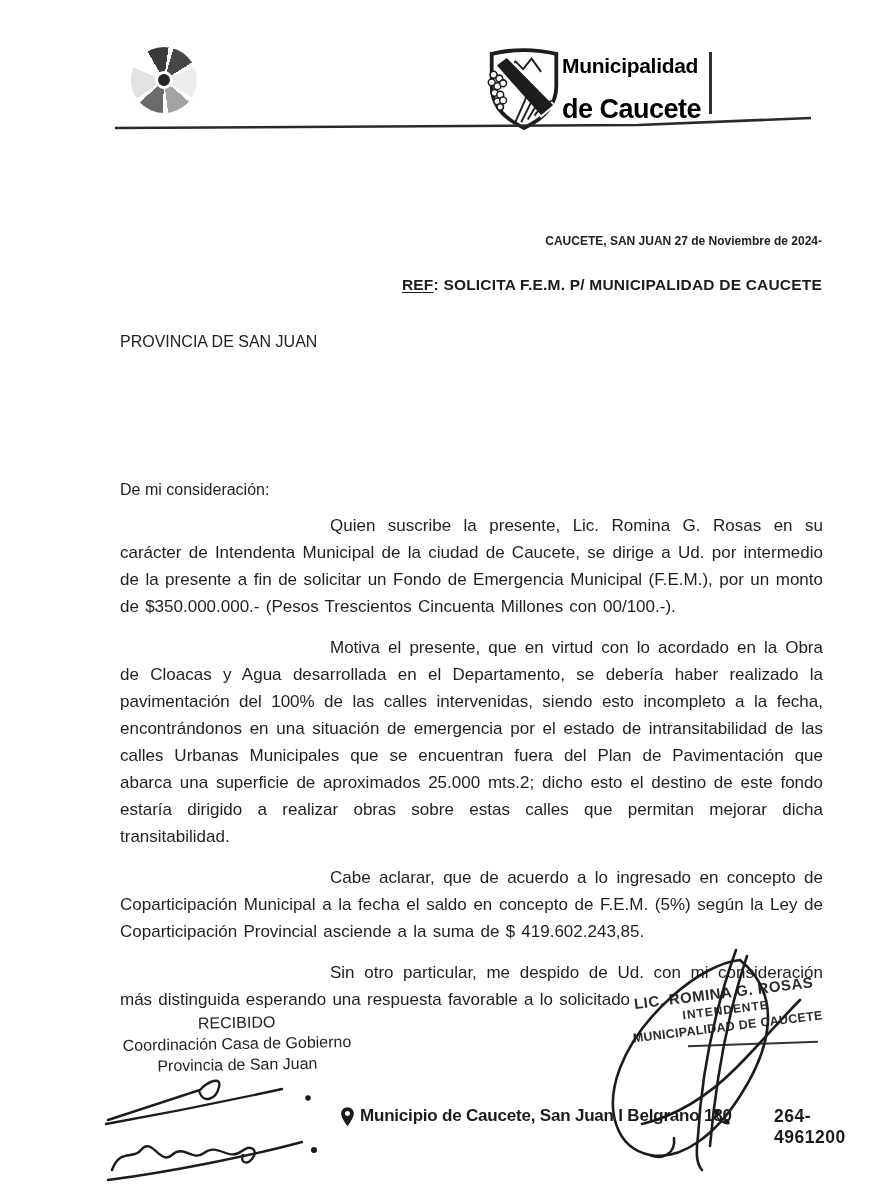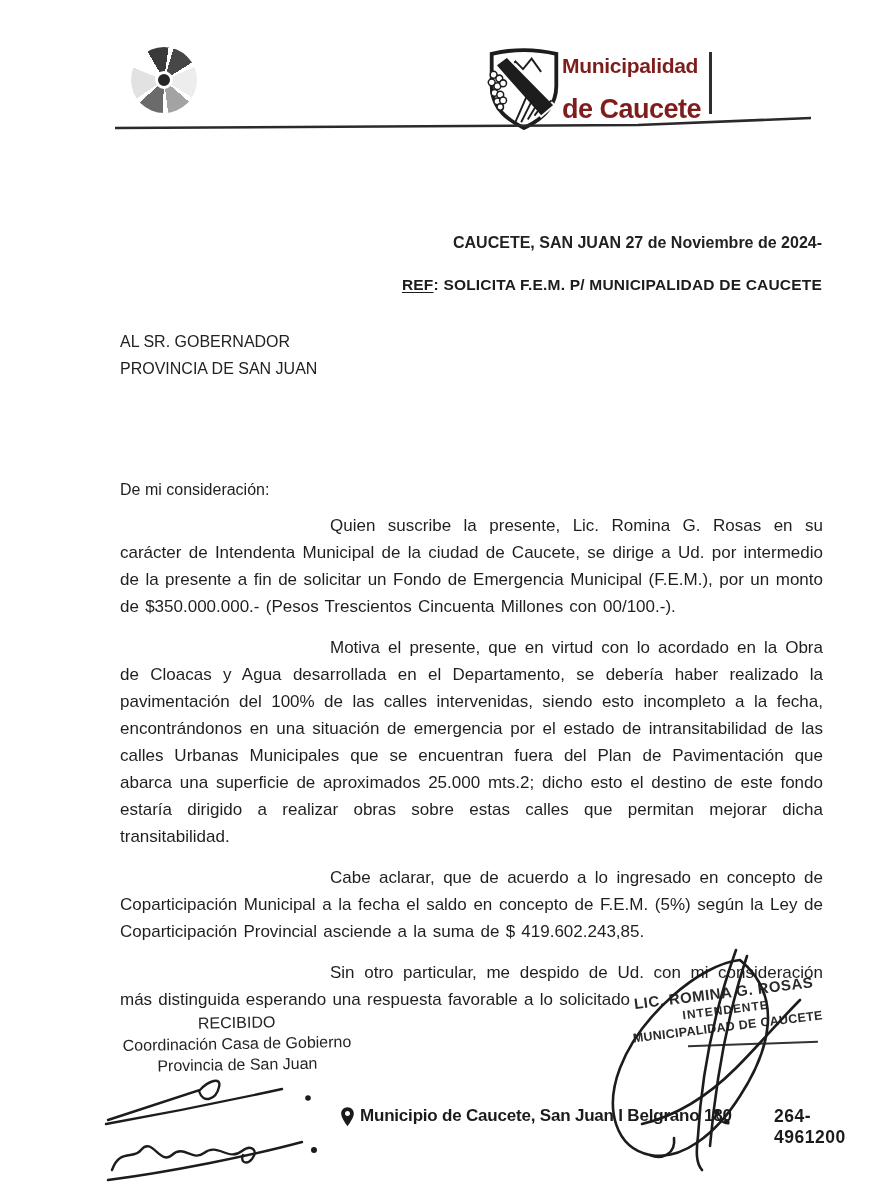--- a/index.html
+++ b/index.html
@@ -16,27 +16,27 @@
       #ededed 97deg 152deg,#fff 152deg 161deg,
       #a3a3a3 161deg 203deg,#fff 203deg 212deg,
       #6b6b6b 212deg 257deg,#fff 257deg 266deg,
       #e2e2e2 266deg 322deg,#fff 322deg 330deg);
   }
   .pinwheel .hub{
     position:absolute;left:50%;top:50%;width:12px;height:12px;margin:-9px 0 0 -9px;
     background:#262626;border:3px solid #fff;border-radius:50%;
   }
   .crest{position:absolute;left:486px;top:46px;}
-  .org-name{position:absolute;left:562px;top:55px;line-height:1;color:#7f1d1d;}
+  .org-name{position:absolute;left:562px;top:55px;line-height:1;color:#000000;}
   .org-name .l1{font-size:21px;font-weight:bold;letter-spacing:-0.3px;}
   .org-name .l2{font-size:27px;font-weight:bold;letter-spacing:-0.5px;margin-top:20px;}
   .header-divider{position:absolute;left:709px;top:52px;width:3px;height:62px;background:#2e2e2e;}
   .header-rule{position:absolute;left:113px;top:115px;}
   
-  .date-line{position:absolute;right:51px;top:234px;font-size:16px;font-weight:600;color:#222;}
+  .date-line{position:absolute;right:51px;top:234px;font-size:12px;font-weight:600;color:#222;}
   .ref-line{position:absolute;right:51px;top:276px;font-size:15.5px;font-weight:bold;color:#1c1c1c;letter-spacing:0.2px;}
   .ref-line .u{text-decoration:underline;text-underline-offset:2px;}
   
   .addressee{position:absolute;left:120px;top:328px;font-size:16px;line-height:27px;color:#222;}
   
   .letter-body{position:absolute;left:120px;top:481px;width:703px;}
   .salutation{font-size:16px;margin:0 0 13px 0;}
   .letter-body p.par{
     margin:0 0 14px 0;font-size:17px;line-height:27px;text-align:justify;
     text-indent:210px;word-spacing:1.5px;color:#1f1f1f;
@@ -103,21 +103,20 @@
   <div class="header-divider"></div>
 
   <svg class="header-rule" width="702" height="16" viewBox="0 0 702 16">
     <polyline points="2,13 525,10 698,3" fill="none" stroke="#2a2a2a" stroke-width="2.6"></polyline>
   </svg>
 
   <div class="date-line">CAUCETE, SAN JUAN 27 de Noviembre de 2024-</div>
   <div class="ref-line"><span class="u">REF</span><span>: SOLICITA F.E.M. P/ MUNICIPALIDAD DE CAUCETE</span></div>
 
   <div class="addressee">
-    <div>AL SR. GOBERNADOR</div>
     <div>PROVINCIA DE SAN JUAN</div>
   </div>
 
   <div class="letter-body">
     <p class="salutation">De mi consideración:</p>
     <p class="par">Quien suscribe la presente, Lic. Romina G. Rosas en su carácter de Intendenta Municipal de la ciudad de Caucete, se dirige a Ud. por intermedio de la presente a fin de solicitar un Fondo de Emergencia Municipal (F.E.M.), por un monto de $350.000.000.- (Pesos Trescientos Cincuenta Millones con 00/100.-).</p>
     <p class="par">Motiva el presente, que en virtud con lo acordado en la Obra de Cloacas y Agua desarrollada en el Departamento, se debería haber realizado la pavimentación del 100% de las calles intervenidas, siendo esto incompleto a la fecha, encontrándonos en una situación de emergencia por el estado de intransitabilidad de las calles Urbanas Municipales que se encuentran fuera del Plan de Pavimentación que abarca una superficie de aproximados 25.000 mts.2; dicho esto el destino de este fondo estaría dirigido a realizar obras sobre estas calles que permitan mejorar dicha transitabilidad.</p>
     <p class="par">Cabe aclarar, que de acuerdo a lo ingresado en concepto de Coparticipación Municipal a la fecha el saldo en concepto de F.E.M. (5%) según la Ley de Coparticipación Provincial asciende a la suma de $ 419.602.243,85.</p>
     <p class="par">Sin otro particular, me despido de Ud. con mi consideración más distinguida esperando una respuesta favorable a lo solicitado</p>
   </div>

